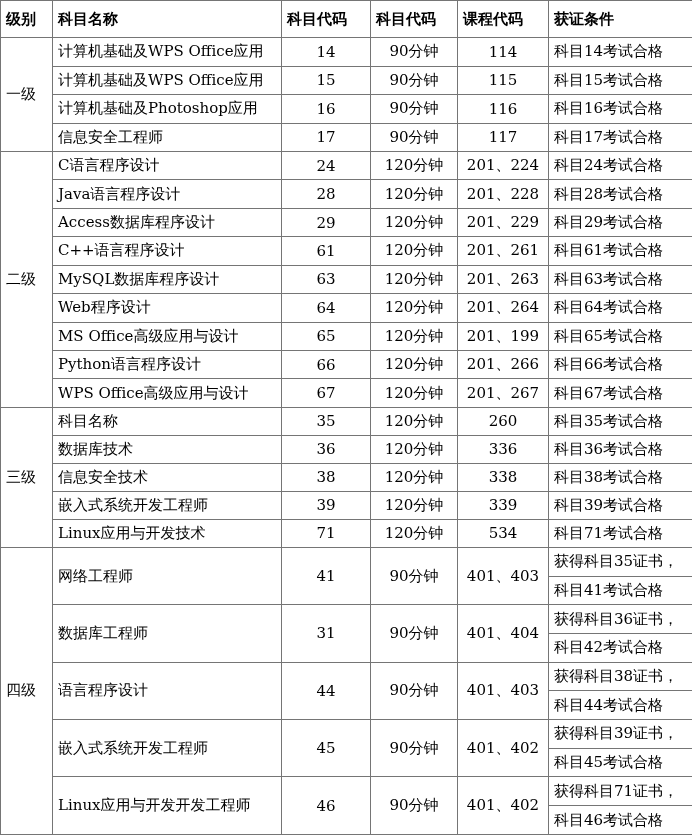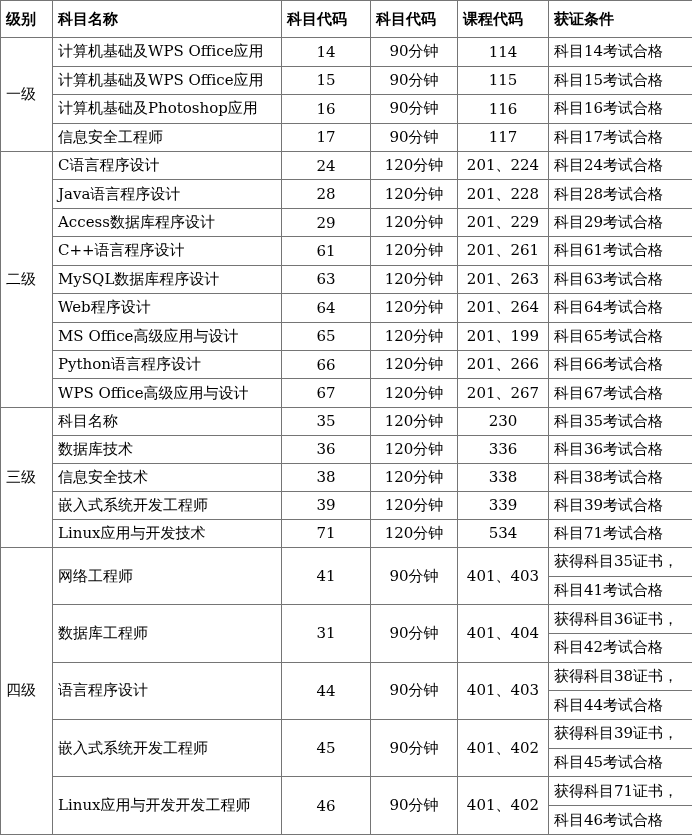--- a/index.html
+++ b/index.html
@@ -160,21 +160,21 @@
           <td class="center">67</td>
           <td class="center">120分钟</td>
           <td class="center">201、267</td>
           <td>科目67考试合格</td>
         </tr>
         <tr class="row-l3">
           <td class="level-cell" rowspan="5">三级</td>
           <td>科目名称</td>
           <td class="center">35</td>
           <td class="center">120分钟</td>
-          <td class="center">230</td>
+          <td class="center">260</td>
           <td>科目35考试合格</td>
         </tr>
         <tr class="row-l3">
           <td>数据库技术</td>
           <td class="center">36</td>
           <td class="center">120分钟</td>
           <td class="center">336</td>
           <td>科目36考试合格</td>
         </tr>
         <tr class="row-l3">

